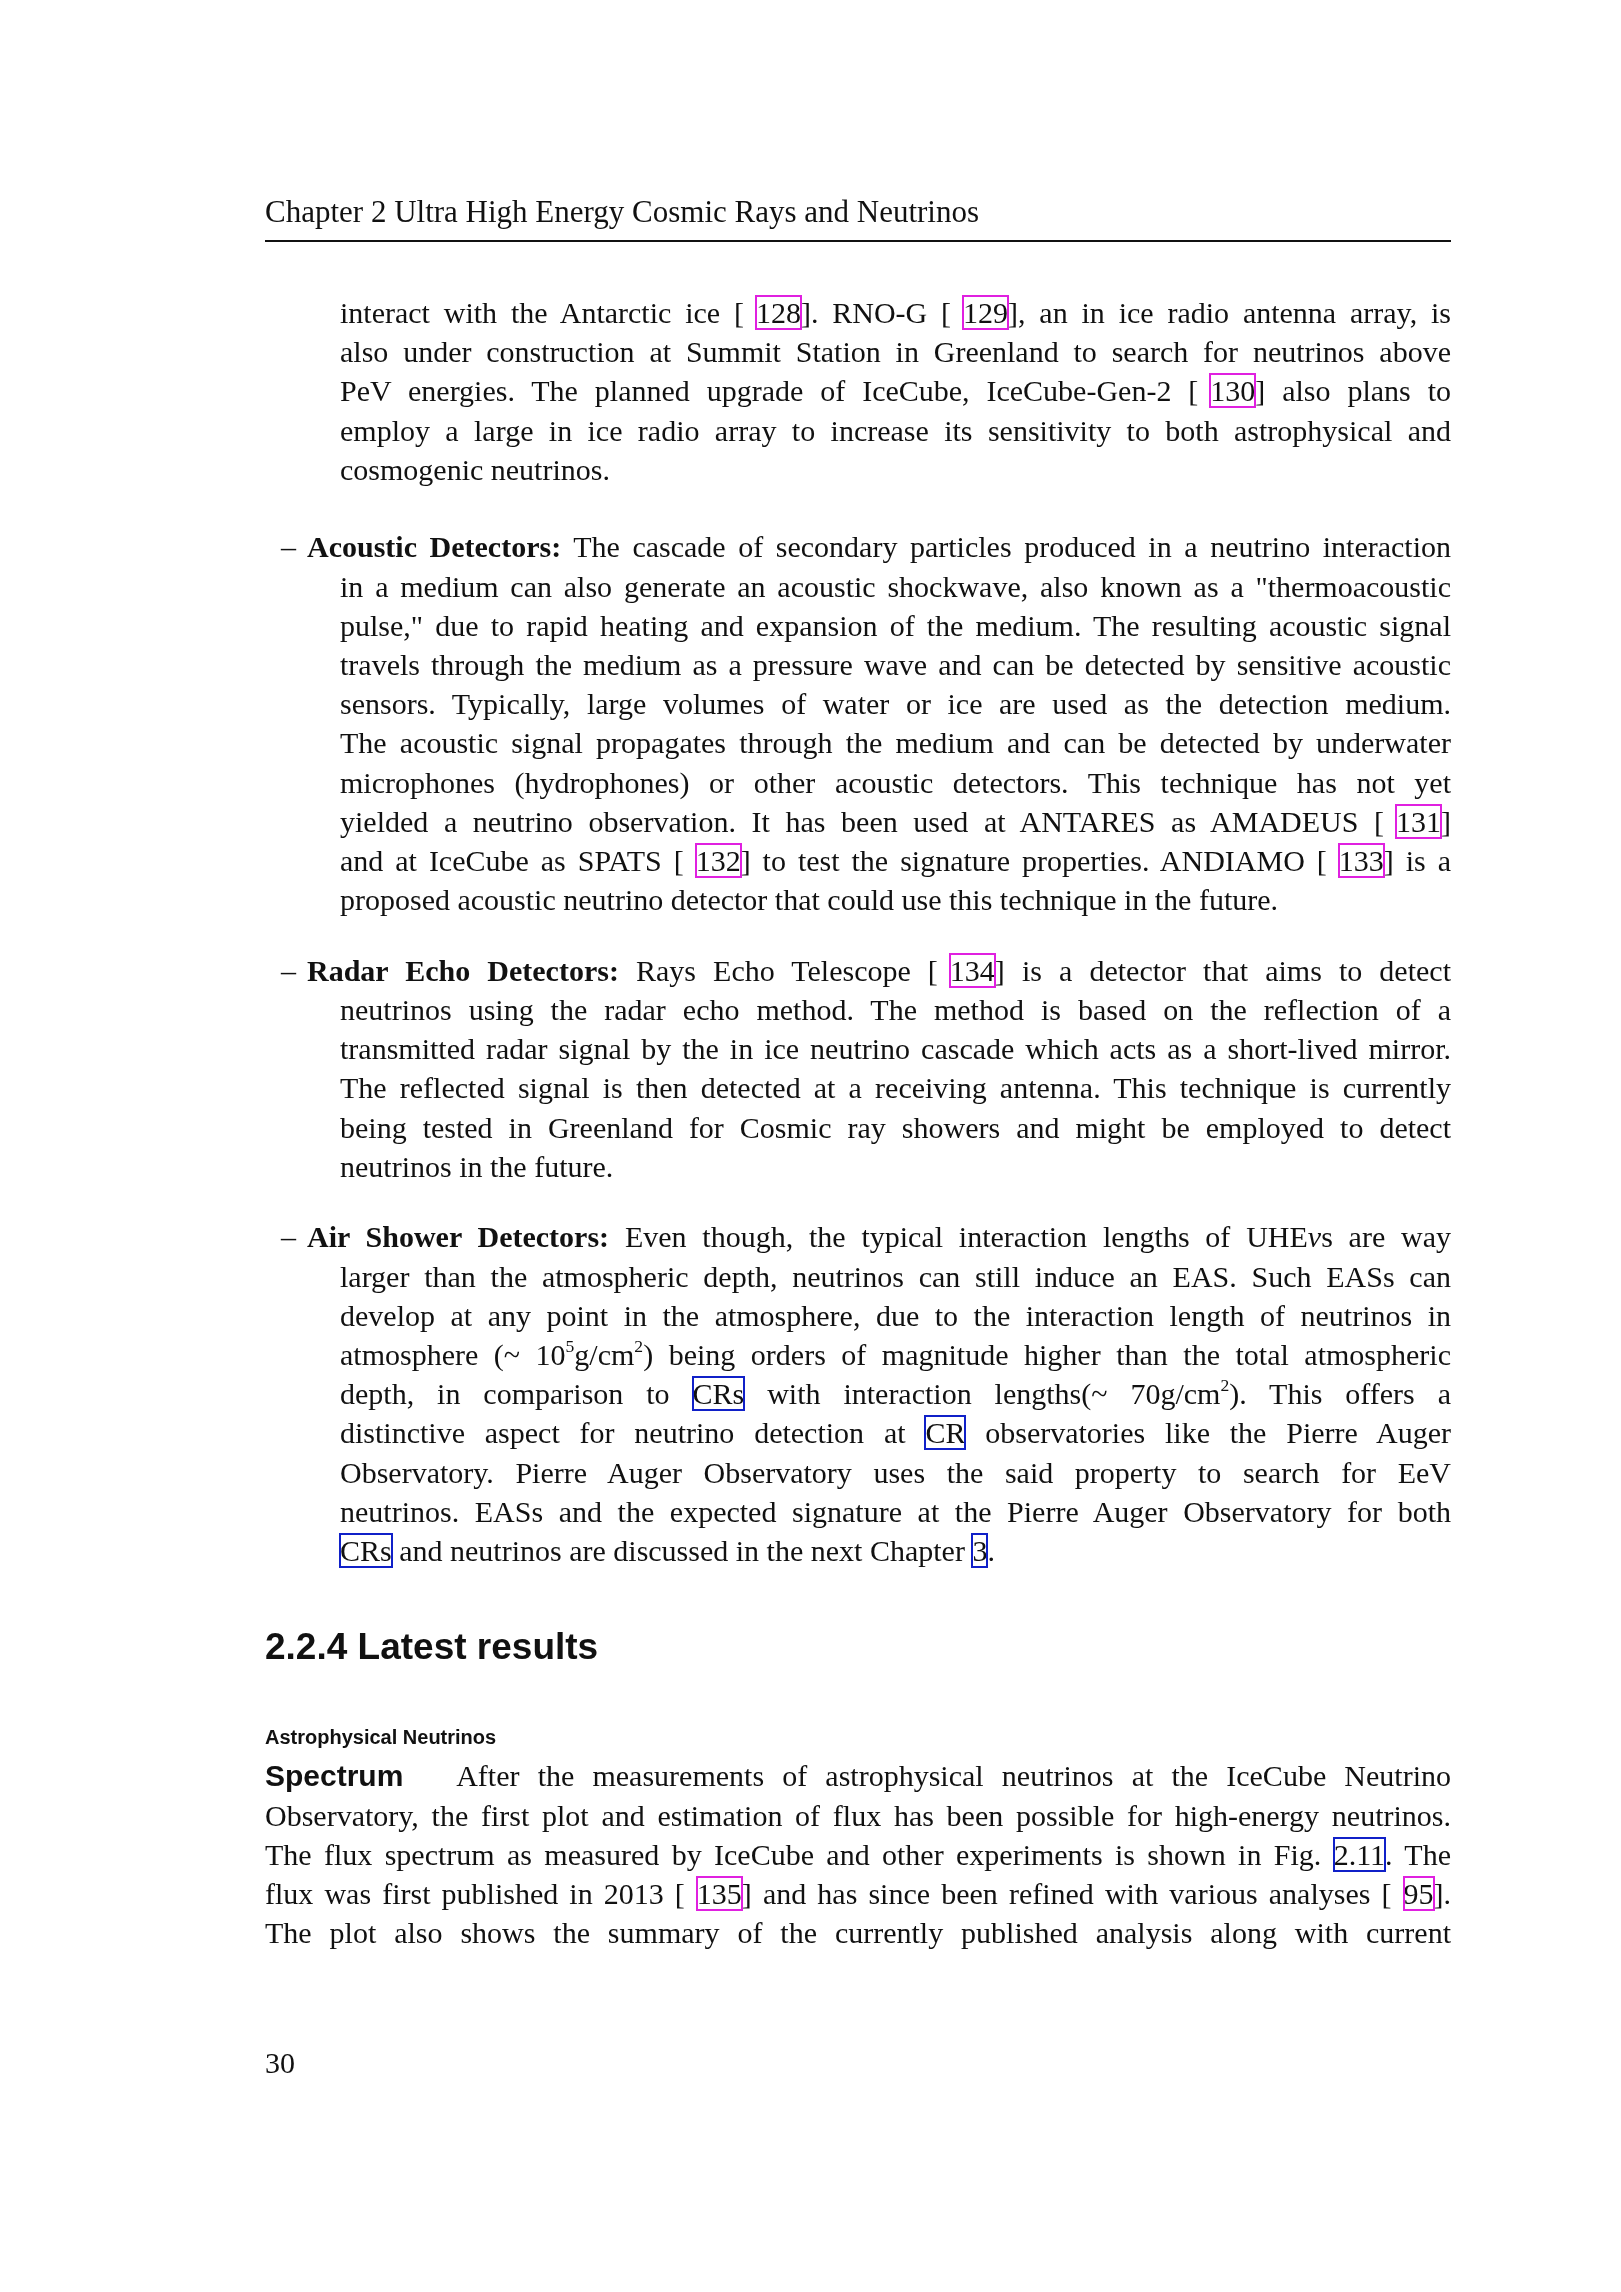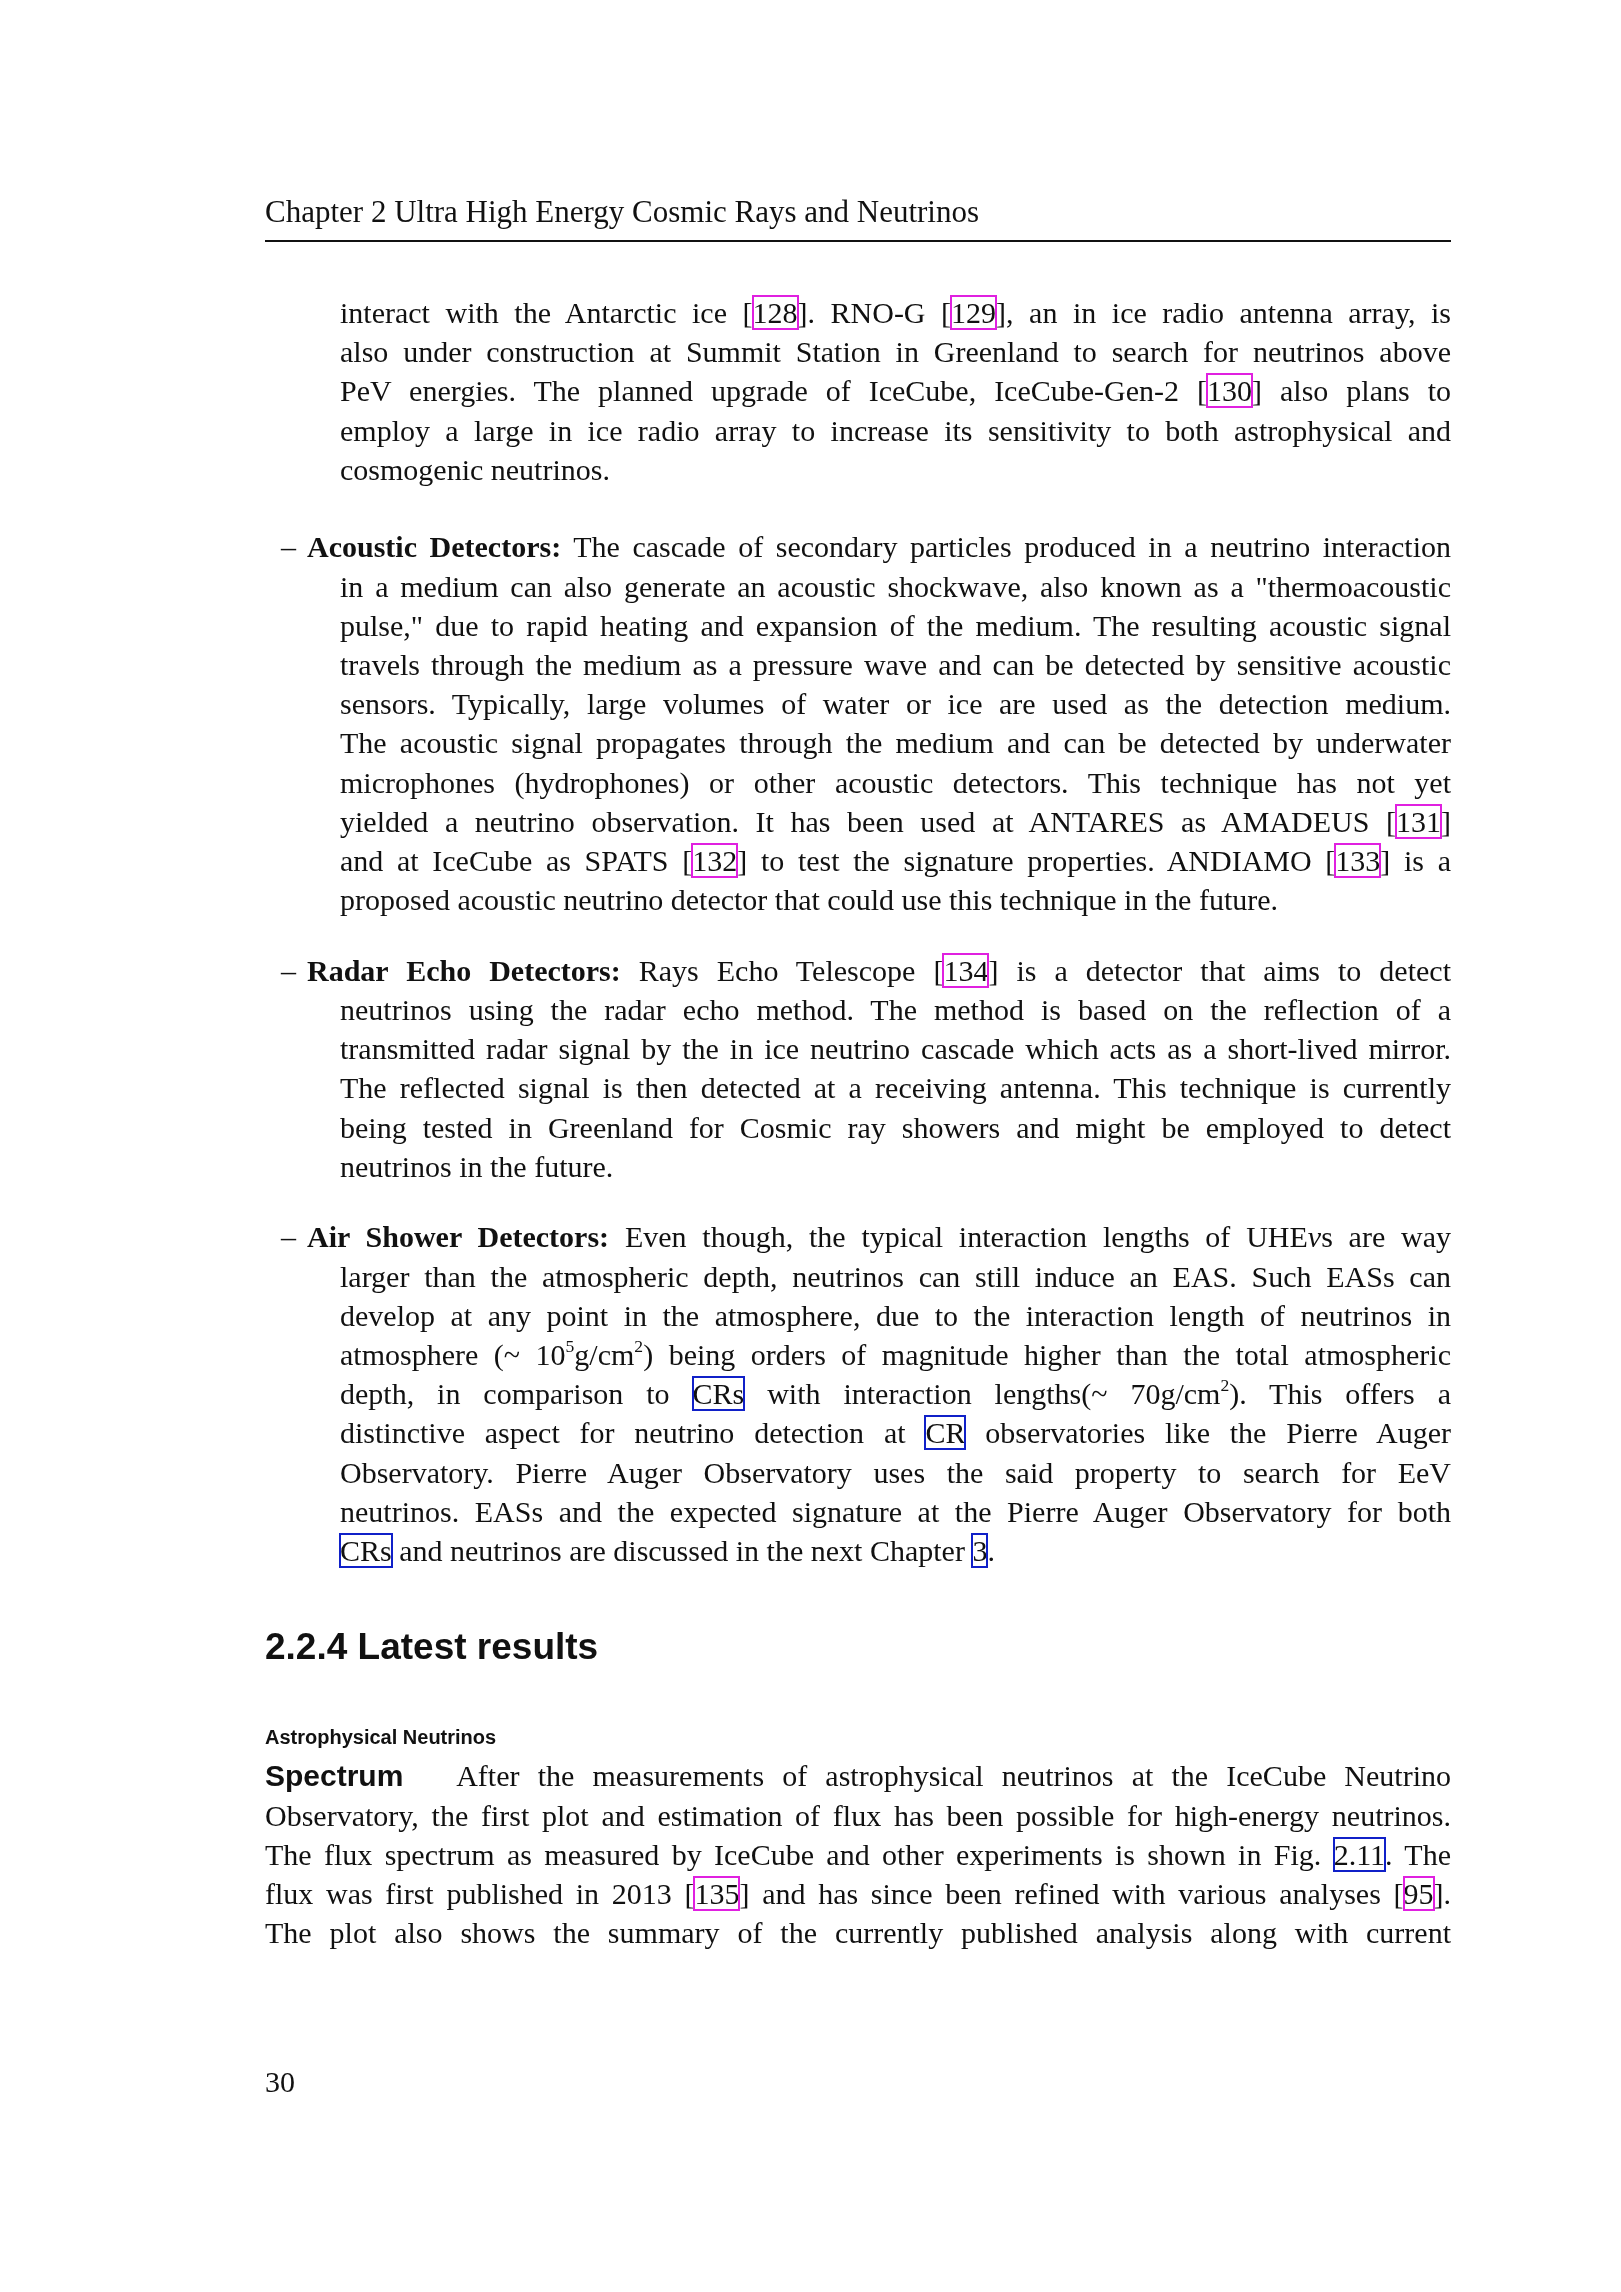--- a/index.html
+++ b/index.html
@@ -10,28 +10,28 @@
   .rule { position:absolute; left:265px; top:240px; width:1186px; height:0;
           border-top:2px solid #111; }
   .line { position:absolute; left:340px; width:1111px; font-size:30px;
           line-height:39px; white-space:nowrap; text-align:justify;
           text-align-last:justify; }
   .line.last { text-align-last:left; }
   .line.full { left:265px; width:1186px; }
   .dash { position:absolute; left:281px; font-size:30px; line-height:39px; }
   .lead { left:307px; width:1144px; }
   b.lbl { font-weight:bold; }
-  .cite-m { outline:2.5px solid #e020e0; outline-offset:-1px; }
+  .cite-m { outline:2.5px solid #e020e0; outline-offset:-1px;margin-left:12px; }
   .cite-b { outline:2.5px solid #1020c8; outline-offset:-1px;margin-top:8px; }
   .h3 { position:absolute; left:265px; font-family:"Liberation Sans","DejaVu Sans",sans-serif;
         font-weight:bold; font-size:37px; line-height:43px; }
   .h4 { position:absolute; left:265px; font-family:"Liberation Sans","DejaVu Sans",sans-serif;
         font-weight:bold; font-size:20px; line-height:39px;margin-top:25px; }
   .para-head { font-family:"Liberation Sans","DejaVu Sans",sans-serif; font-weight:bold; }
-  .pagenum { position:absolute; left:265px; top:2043px; font-size:30px; line-height:39px;margin-top:19px; }
+  .pagenum { position:absolute; left:265px; top:2043px; font-size:30px; line-height:39px; }
   sup { font-size:17.6px; line-height:0; vertical-align:12.7px; }
   i.nu { font-style:italic; }
 </style>
 </head>
 <body>
 
 <div class="header">Chapter 2  Ultra High Energy Cosmic Rays and Neutrinos</div>
 <div class="rule"></div>
 
 <div>

